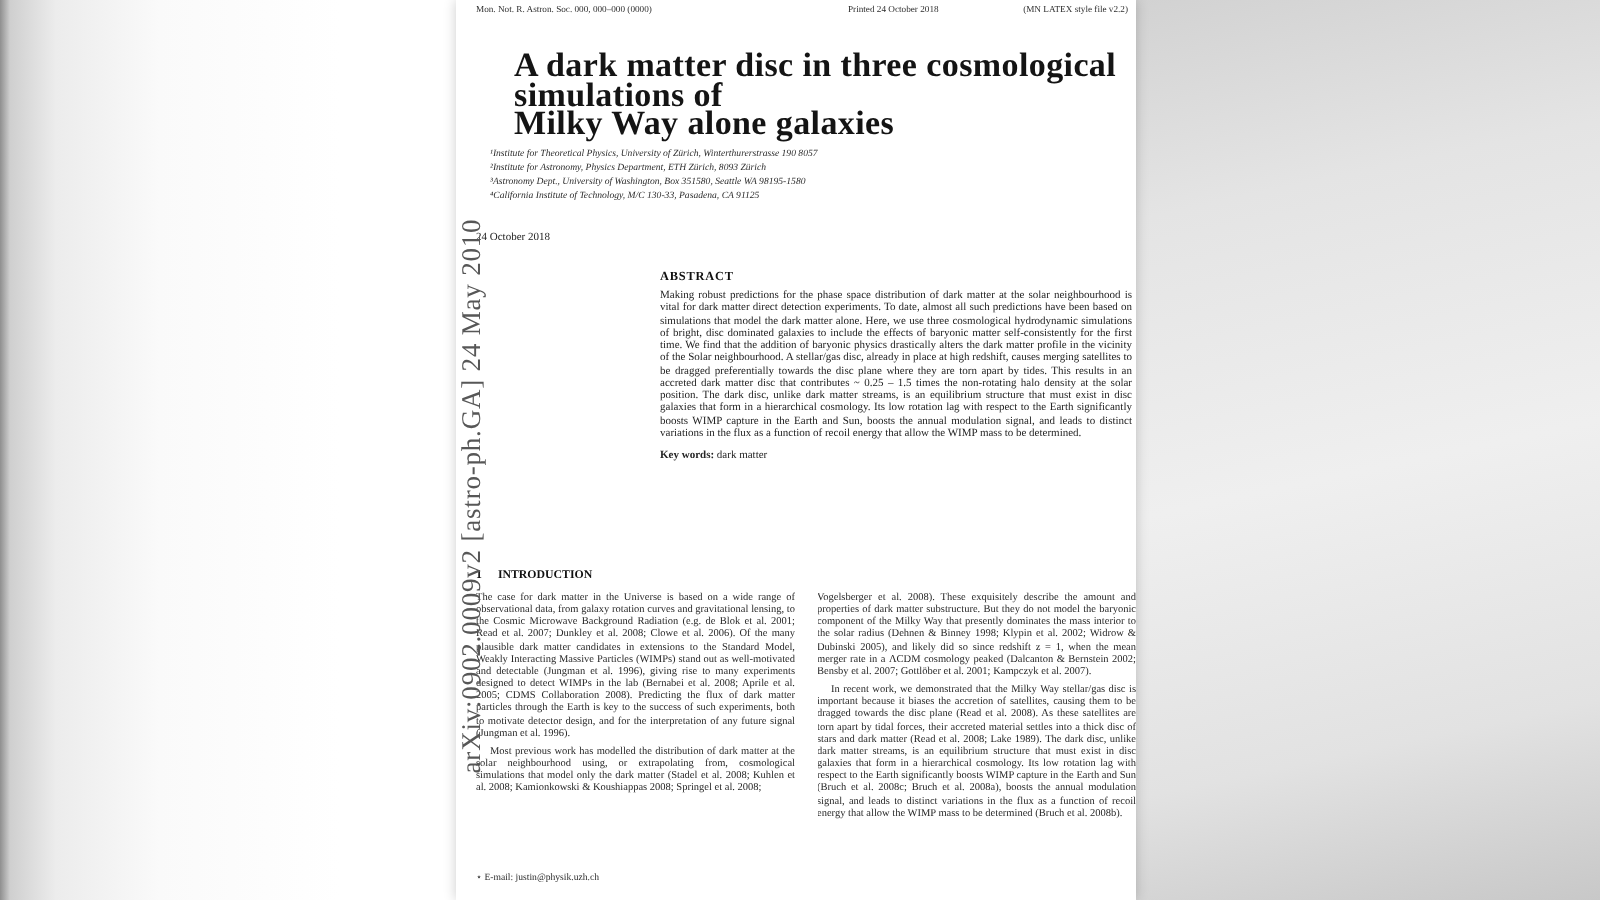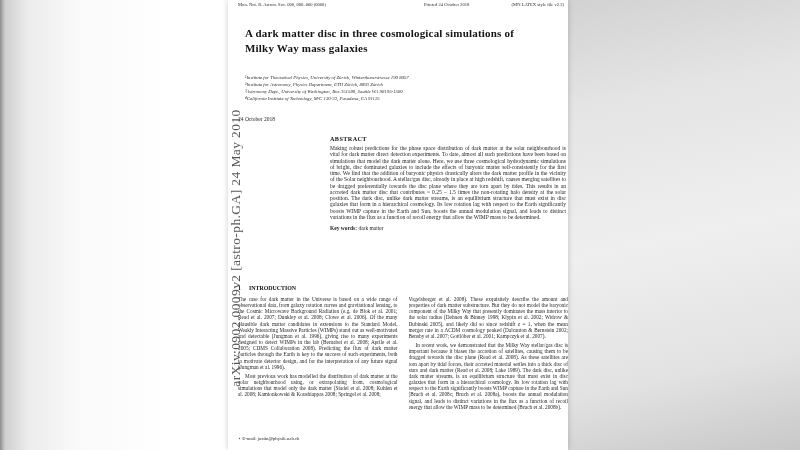--- a/index.html
+++ b/index.html
@@ -30,21 +30,21 @@
     white-space:nowrap;
     font-size:13.5px; letter-spacing:0.4px; color:#575757;
   }
   .pg-header {
     position:absolute; top:2px; left:10px; right:4px; height:8px;
     font-size:4.6px; color:#2e2e2e; white-space:nowrap;
   }
   .pg-header .printed { position:absolute; left:186px; top:0; }
   .pg-header .stylefile { position:absolute; right:0; top:0; }
   .title-block { position:absolute; top:26px; left:17px; right:6px; }
-  .title-line { font-size:11px; font-weight:bold; line-height:14.6px; color:#141414; letter-spacing:0.2px; }
+  .title-line { font-size:17px; font-weight:bold; line-height:14.6px; color:#141414; letter-spacing:0.2px;margin-left:12px; }
   .authors-line { position:absolute; top:60px; left:17px; right:4px; font-size:9.2px; color:#1b1b1b; white-space:nowrap; }
   .affiliations { position:absolute; top:75px; left:17px; right:4px; }
   .affil-line { font-size:4.8px; font-style:italic; line-height:6.9px; color:#2c2c2c; white-space:nowrap; }
   .dateline { position:absolute; top:116px; left:10px; font-size:5.5px; color:#222; }
   .abstract { position:absolute; top:135px; left:102px; right:2px; }
   .abstract-heading { font-size:6.2px; font-weight:bold; letter-spacing:0.4px; color:#111; }
   .abstract-body { margin-top:3px; font-size:5.5px; line-height:6.25px; text-align:justify; color:#242424; }
   .keywords-line { margin-top:5px; font-size:5.5px; color:#242424; }
   .kw-label { font-weight:bold; }
   .section-heading { position:absolute; top:285px; left:10px; font-size:5.9px; font-weight:bold; color:#111; }
@@ -66,21 +66,21 @@
 <div class="page">
 
   <div class="pg-header">
     <span>Mon. Not. R. Astron. Soc. 000, 000–000 (0000)</span>
     <span class="printed">Printed 24 October 2018</span>
     <span class="stylefile">(MN LATEX style file v2.2)</span>
   </div>
 
   <div class="title-block">
     <div class="title-line">A dark matter disc in three cosmological simulations of</div>
-    <div class="title-line">Milky Way mass galaxies</div>
+    <div class="title-line">Milky Way alone galaxies</div>
   </div>
 
 
   <div class="affiliations">
     <div class="affil-line">¹Institute for Theoretical Physics, University of Zürich, Winterthurerstrasse 190 8057</div>
     <div class="affil-line">²Institute for Astronomy, Physics Department, ETH Zürich, 8093 Zürich</div>
     <div class="affil-line">³Astronomy Dept., University of Washington, Box 351580, Seattle WA 98195-1580</div>
     <div class="affil-line">⁴California Institute of Technology, M/C 130-33, Pasadena, CA 91125</div>
   </div>
 

